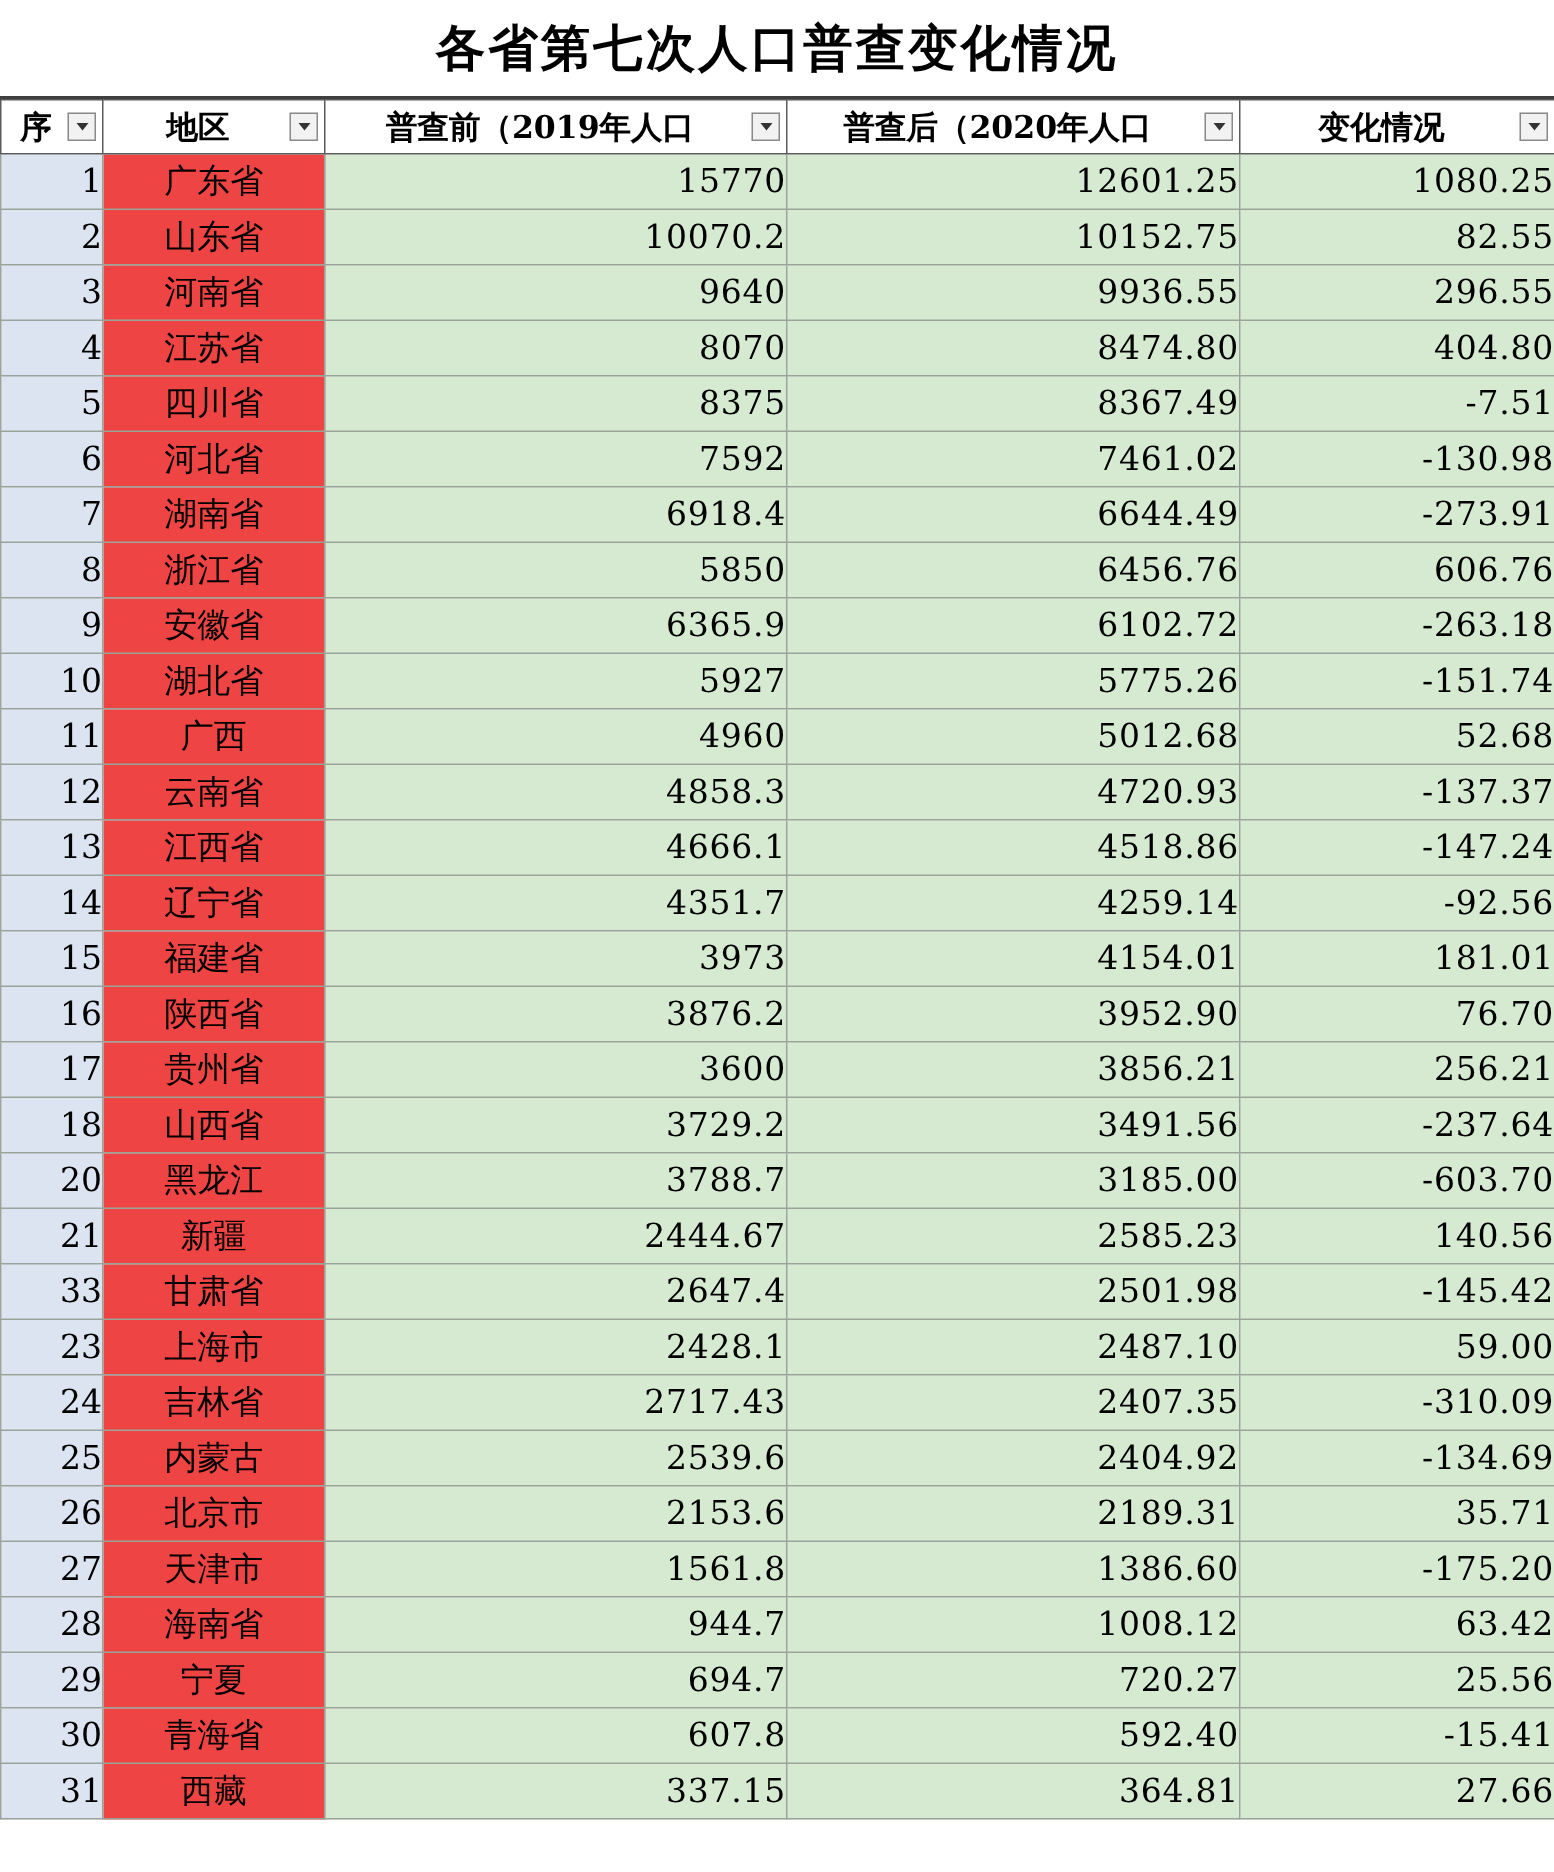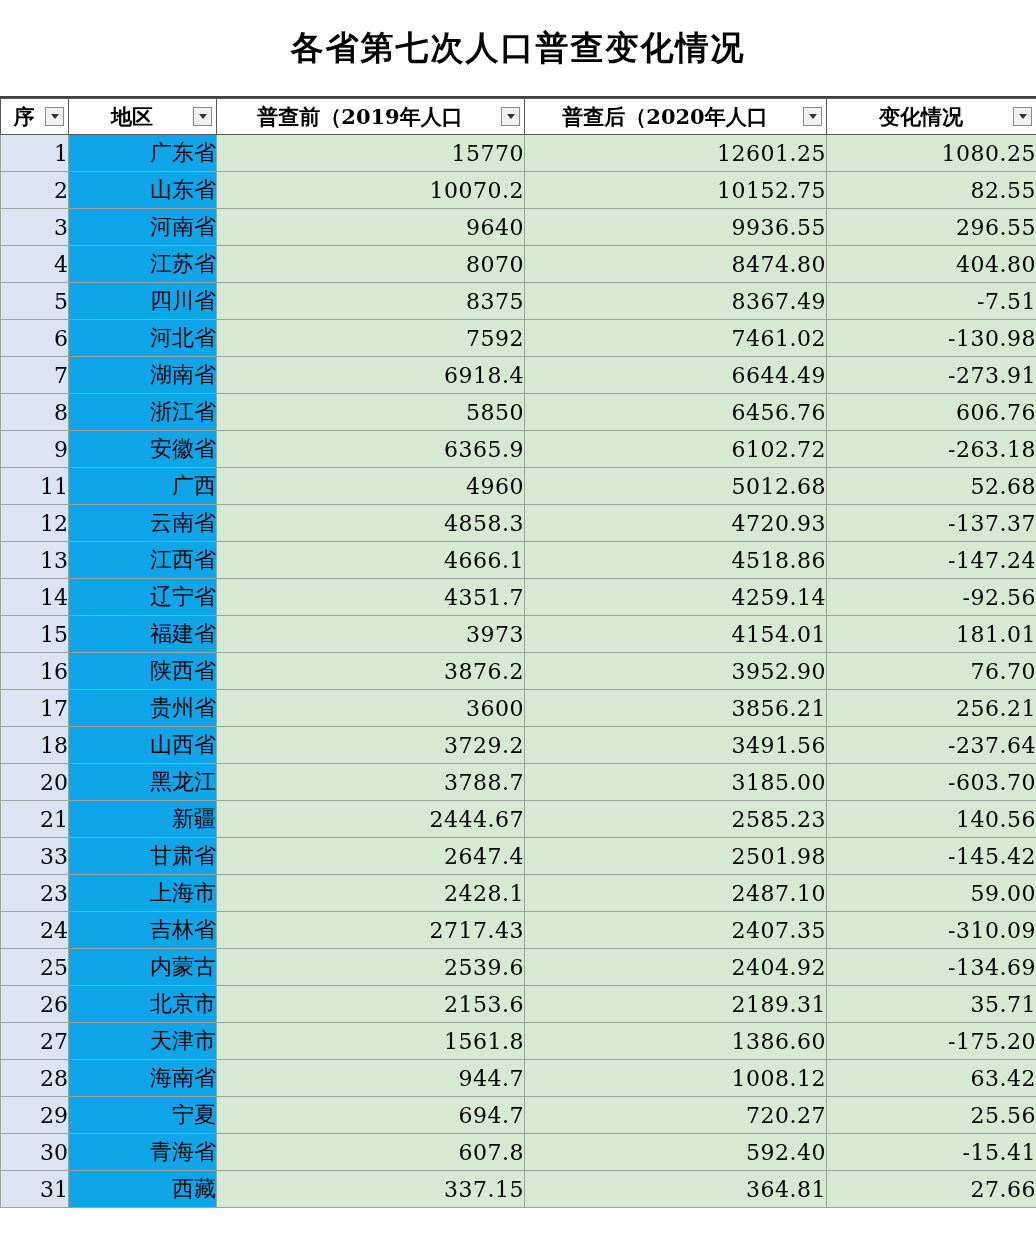--- a/index.html
+++ b/index.html
@@ -13,21 +13,21 @@
     font-family: "Liberation Sans", sans-serif;
     overflow: hidden;
   }
   .sheet {
     width: 1036px;
     height: 1248px;
     box-sizing: border-box;
     position: relative;
   }
   .title-bar {
-    height: 98px;
+    height: 66px;
     display: flex;
     align-items: center;
     justify-content: center;
     border-bottom: 2px solid #3f3f3f;
     box-sizing: border-box;
   }
   .title-text {
     font-family: "DejaVu Serif", serif;
     font-size: 33px;
     font-weight: 700;
@@ -97,22 +97,22 @@
   col.c-post  { width: 302px; }
   col.c-chg   { width: 210px; }
 
   td.seq {
     background: #dbe4f0;
     text-align: right;
     padding-right: 8px;
     font-size: 22px;
   }
   td.area {
-    background: #0ea5e9;
-    text-align: right;
+    background: #ef4444;
+    text-align: center;
     padding-left: 8px;
     font-size: 23px;
   }
   td.num {
     background: #d6ead2;
     text-align: right;
     padding-right: 10px;
     font-family: "DejaVu Sans Mono", monospace;
     font-size: 21px;
     letter-spacing: 0.5px;
@@ -237,20 +237,27 @@
           <td class="num">606.76</td>
         </tr>
         <tr>
           <td class="seq">9</td>
           <td class="area">安徽省</td>
           <td class="num">6365.9</td>
           <td class="num">6102.72</td>
           <td class="num">-263.18</td>
         </tr>
         <tr>
+          <td class="seq">10</td>
+          <td class="area">湖北省</td>
+          <td class="num">5927</td>
+          <td class="num">5775.26</td>
+          <td class="num">-151.74</td>
+        </tr>
+        <tr>
           <td class="seq">11</td>
           <td class="area">广西</td>
           <td class="num">4960</td>
           <td class="num">5012.68</td>
           <td class="num">52.68</td>
         </tr>
         <tr>
           <td class="seq">12</td>
           <td class="area">云南省</td>
           <td class="num">4858.3</td>

